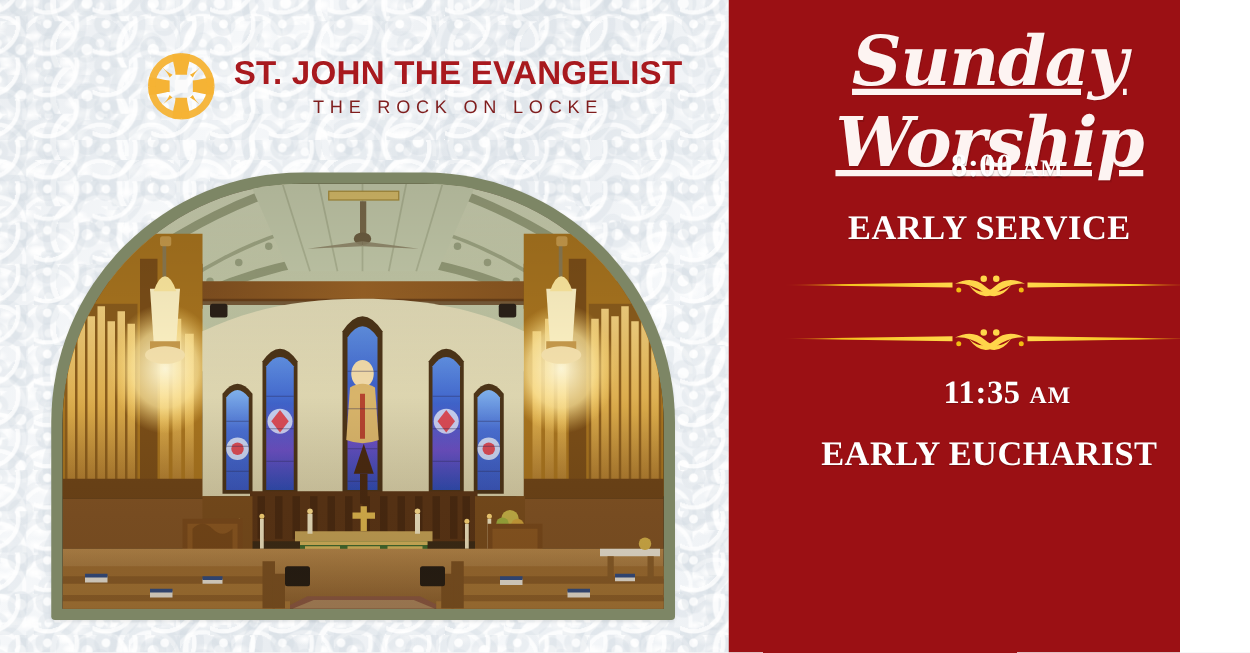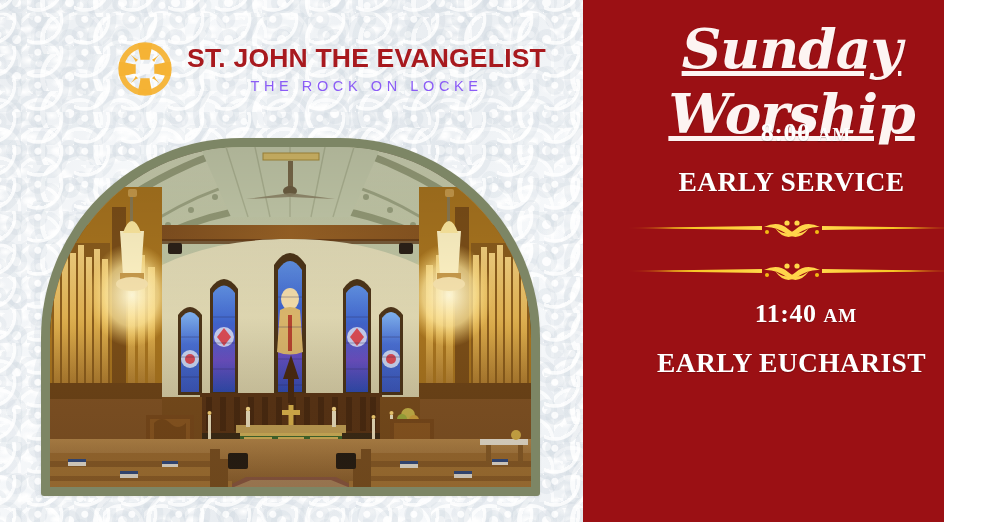--- a/index.html
+++ b/index.html
@@ -65,21 +65,21 @@
   .logo-mark{width:58px;height:58px;flex:0 0 58px;display:block;}
   .logo-words{display:flex;flex-direction:column;align-items:center;}
   .logo-title{
     font-family:"Liberation Sans",sans-serif;
     font-weight:700;font-size:26.5px;letter-spacing:.2px;
     color:#a8191e;line-height:1;white-space:nowrap;
   }
   .logo-sub{
     font-family:"Liberation Sans",sans-serif;
     font-weight:400;font-size:14.5px;letter-spacing:4.6px;
-    color:#8b5cf6;line-height:1;margin-top:8px;white-space:nowrap;
+    color:#7f1d1d;line-height:1;margin-top:8px;white-space:nowrap;
   }
 
   
   .photo-wrap{
     position:absolute;left:41px;top:138px;width:499px;height:358px;
     background:#7d8665;
     border-radius:200px 200px 3px 3px;
     box-shadow:0 1px 3px rgba(0,0,0,.08);
     overflow:hidden;
   }
@@ -572,21 +572,21 @@
           <path d="M198 12 q-14 -7 -24 2 q-10 9 -21 -1 q10 14 22 6 q12 -8 23 -7 Z" fill="#ffd54a"></path>
           <circle cx="165" cy="8" r="2.6" fill="#ffd84a"></circle>
           <circle cx="175" cy="8" r="2.6" fill="#ffd84a"></circle>
           <circle cx="145" cy="17" r="2" fill="#f2bb12"></circle>
           <circle cx="195" cy="17" r="2" fill="#f2bb12"></circle>
         </svg>
       </div>
 
       <div class="service">
         <div class="svc-time">
-          <span>11:40</span>
+          <span>11:35</span>
           <span class="ampm">AM</span>
         </div>
         <div class="svc-name">EARLY EUCHARIST</div>
       </div>
 
     </div>
   </div>
 
 </div>
 

